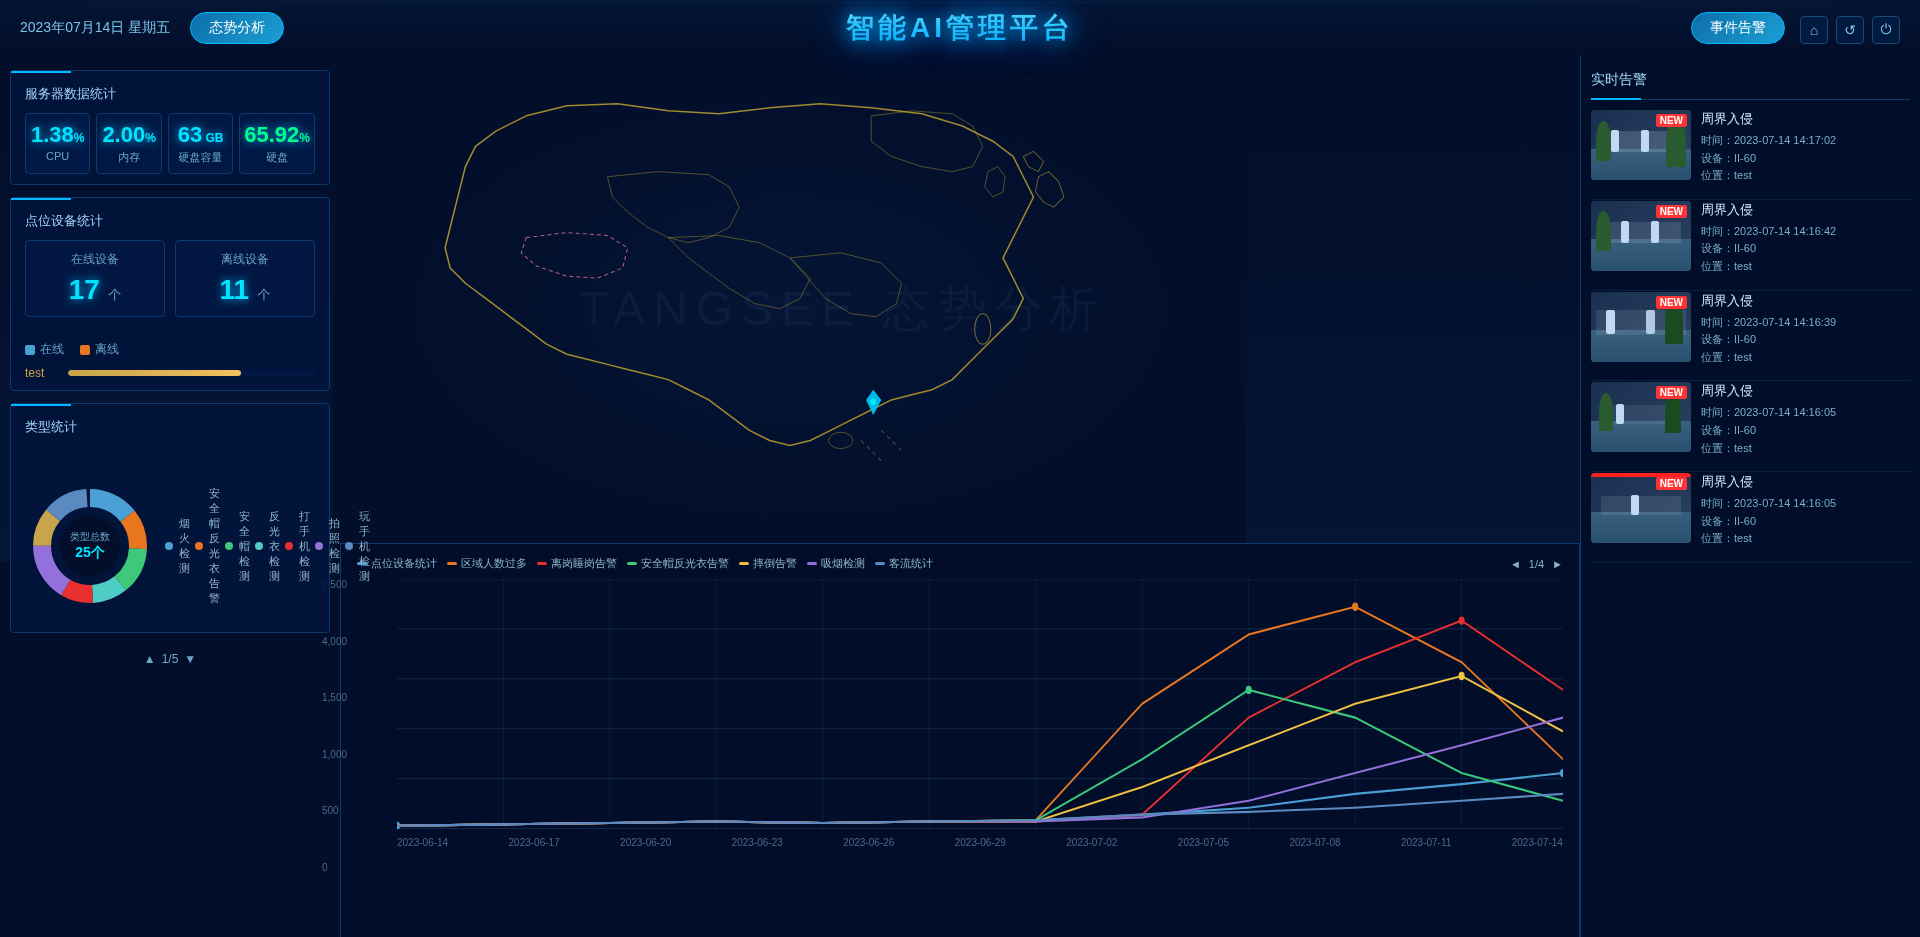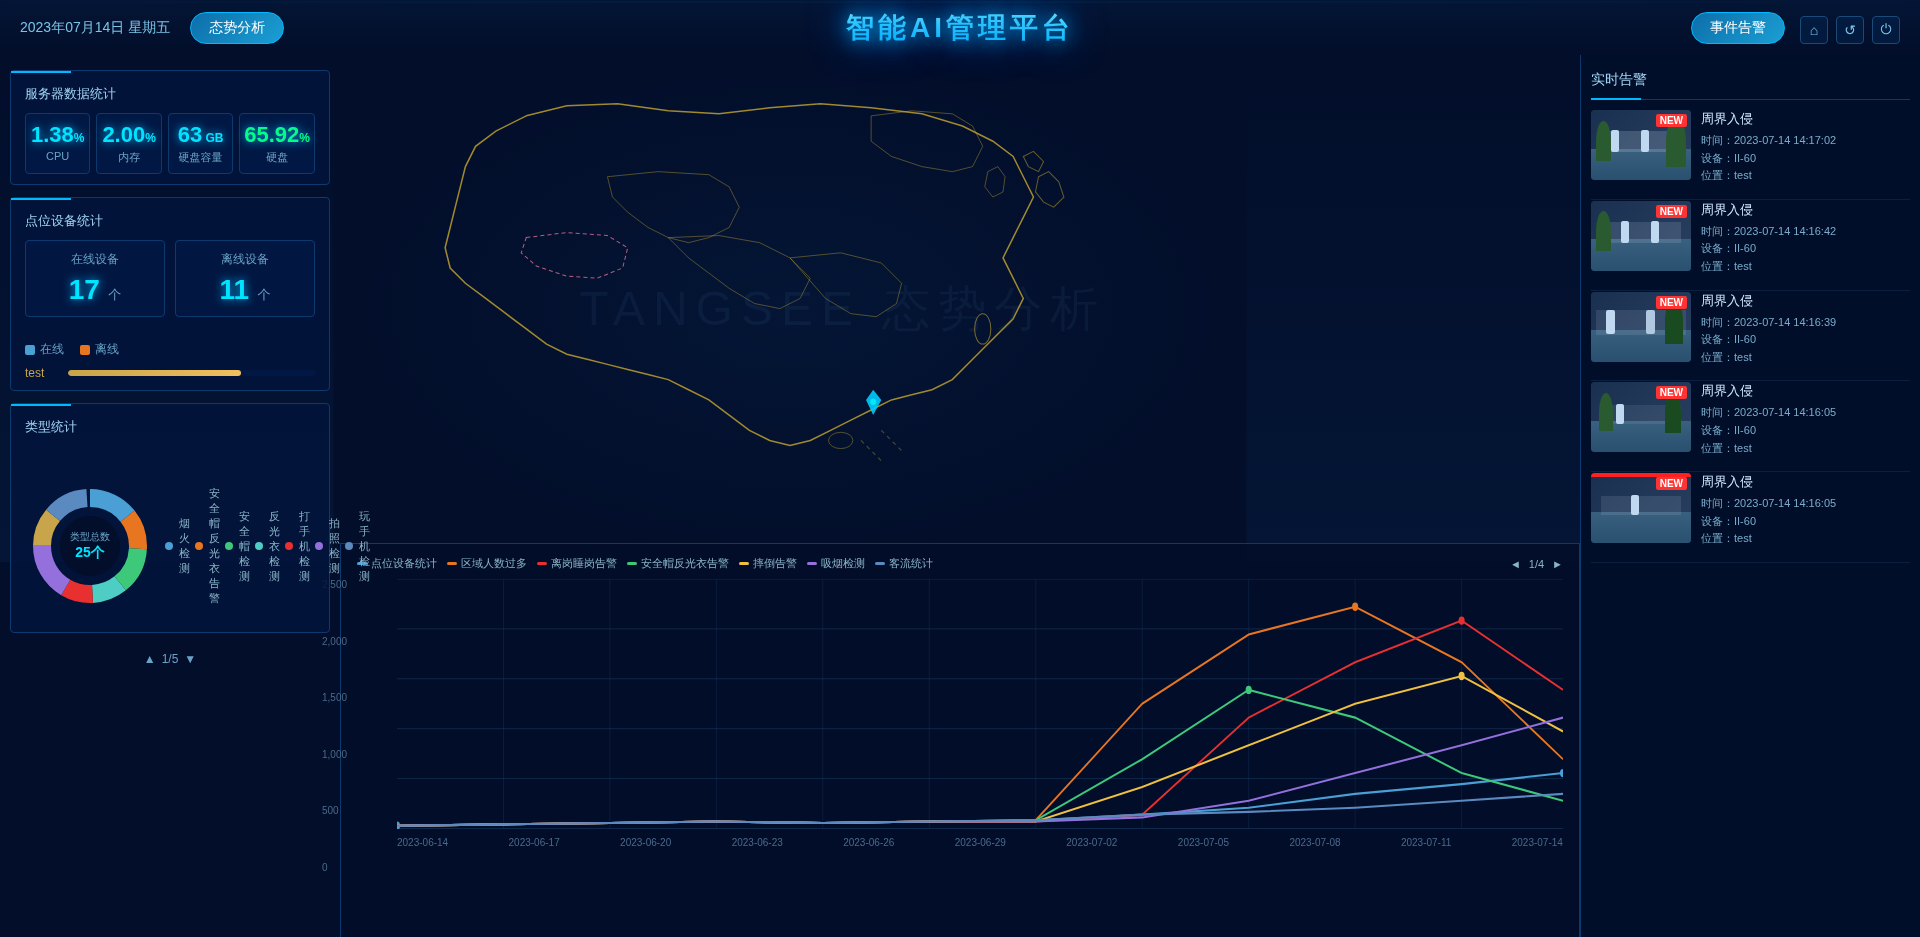--- a/index.html
+++ b/index.html
@@ -664,21 +664,21 @@
     <div class="chart-legend-item" style="margin-left:auto;">
       <span style="cursor:pointer;">◄</span>
       <span style="margin:0 4px;">1/4</span>
       <span style="cursor:pointer;">►</span>
     </div>
   </div>
 
   <div style="position:relative; height:calc(100% - 75px); padding-left:40px;">
     <div class="chart-y-labels">
       <span>2,500</span>
-      <span>2,000</span>
+      <span>4,000</span>
       <span>1,500</span>
       <span>1,000</span>
       <span>500</span>
       <span>0</span>
     </div>
     <svg width="100%" height="85%" viewBox="0 0 1150 180" preserveAspectRatio="none">
 
       <line x1="0" y1="0" x2="1150" y2="0" stroke="#1a3a5e" stroke-width="0.5"></line>
       <line x1="0" y1="36" x2="1150" y2="36" stroke="#1a3a5e" stroke-width="0.5"></line>
       <line x1="0" y1="72" x2="1150" y2="72" stroke="#1a3a5e" stroke-width="0.5"></line>

